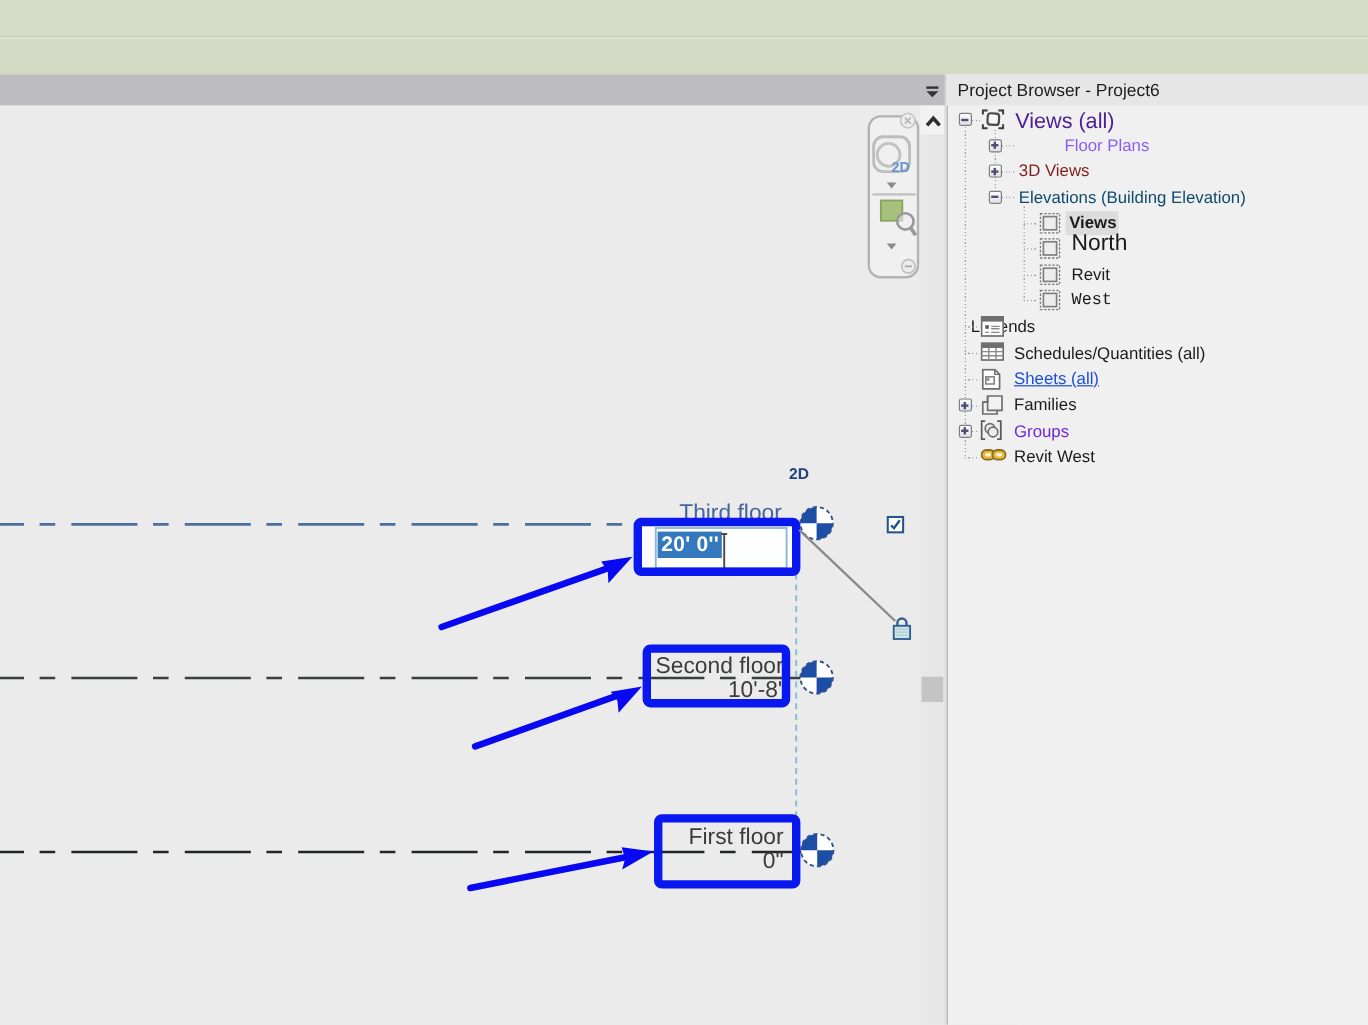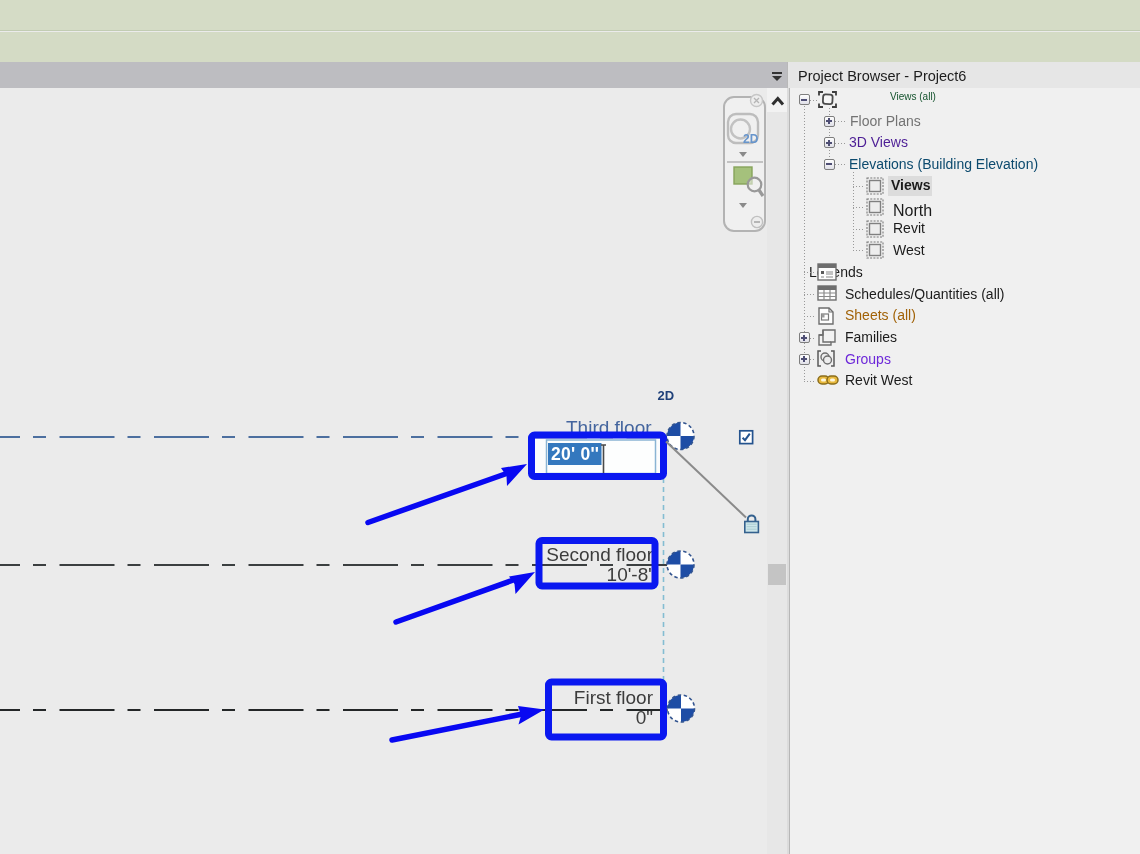--- a/index.html
+++ b/index.html
@@ -32,75 +32,75 @@
 </svg>
 
 <div class="abs" style="left:767.5px;top:564px;width:18px;height:21px;background:#c4c4c4;"></div>
 
 <div class="abs" style="left:790px;top:88px;width:350px;height:766px;background:#f0f0f0;" id="panel"></div>
 
 <div id="tree">
     <div class="abs" style="left:804px;top:106px;width:1px;height:274px;background-image:repeating-linear-gradient(to bottom,#999 0,#999 1px,transparent 1px,transparent 3px);"></div>
     <div class="abs" style="left:829px;top:108px;width:1px;height:49px;background-image:repeating-linear-gradient(to bottom,#999 0,#999 1px,transparent 1px,transparent 3px);"></div>
     <div class="abs" style="left:853px;top:172px;width:1px;height:79px;background-image:repeating-linear-gradient(to bottom,#999 0,#999 1px,transparent 1px,transparent 3px);"></div>
-    <div class="abs" style="left:846px;top:91px;font-size:10px;color:#14532d;margin-left:44px;">Views (all)</div>
+    <div class="abs" style="left:846px;top:91px;font-size:18px;color:#4c1d95;">Views (all)</div>
     <div class="abs" style="left:798.5px;top:94px;width:11px;height:11px;background:linear-gradient(#fdfdfd,#e0e0e8);border:1px solid #7e7e7e;border-radius:2px;"></div>
     <div class="abs" style="left:801px;top:98.5px;width:6px;height:2px;background:#4e4e74;"></div>
     <div class="abs" style="left:818px;top:90.5px;"><svg width="19" height="17" viewBox="0 0 19 17">
         <g stroke="#3e3e3e" stroke-width="1.8" fill="none">
           <path d="M1 4.5 V1 H5 M14 1 H18 V4.5 M18 12.5 V16 H14 M5 16 H1 V12.5"></path>
         </g>
         <rect x="5" y="3.5" width="9.5" height="9.5" rx="2.5" fill="#f5f5f5" stroke="#4a4a4a" stroke-width="1.8" transform="rotate(3 9.5 8.5)"></rect>
       </svg></div>
-    <div class="abs" style="left:850px;top:112.5px;font-size:14px;color:#737373;">Floor Plans</div>
+    <div class="abs" style="left:887px;top:112.5px;font-size:14px;color:#8b5cf6;">Floor Plans</div>
     <div class="abs" style="left:823.5px;top:115.5px;width:11px;height:11px;background:linear-gradient(#fdfdfd,#e0e0e8);border:1px solid #7e7e7e;border-radius:2px;"></div>
     <div class="abs" style="left:826px;top:120px;width:6px;height:2px;background:#4e4e74;"></div>
     <div class="abs" style="left:828px;top:118px;width:2px;height:6px;background:#4e4e74;"></div>
-    <div class="abs" style="left:849px;top:134px;font-size:14px;color:#4c1d95;">3D Views</div>
+    <div class="abs" style="left:849px;top:134px;font-size:14px;color:#7f1d1d;">3D Views</div>
     <div class="abs" style="left:823.5px;top:137px;width:11px;height:11px;background:linear-gradient(#fdfdfd,#e0e0e8);border:1px solid #7e7e7e;border-radius:2px;"></div>
     <div class="abs" style="left:826px;top:141.5px;width:6px;height:2px;background:#4e4e74;"></div>
     <div class="abs" style="left:828px;top:139.5px;width:2px;height:6px;background:#4e4e74;"></div>
     <div class="abs" style="left:849px;top:155.5px;font-size:14px;color:#0c4a6e;">Elevations (Building Elevation)</div>
     <div class="abs" style="left:823.5px;top:158.5px;width:11px;height:11px;background:linear-gradient(#fdfdfd,#e0e0e8);border:1px solid #7e7e7e;border-radius:2px;"></div>
     <div class="abs" style="left:826px;top:163px;width:6px;height:2px;background:#4e4e74;"></div>
     <div class="abs" style="left:888px;top:175.5px;width:44px;height:20px;background:#dcdcdc;"></div>
     <div class="abs" style="left:891px;top:177px;font-size:14px;color:#1b1b1b;font-weight:bold;">Views</div>
     <div class="abs" style="left:866px;top:176.5px;"><svg width="18" height="18" viewBox="0 0 18 18">
         <rect x="1" y="1" width="16" height="16" fill="#f0f0f0" stroke="#787878" stroke-width="1.1" stroke-dasharray="2 1.3"></rect>
         <rect x="3.5" y="3.5" width="11" height="11" fill="#ededed" stroke="#808080" stroke-width="1.4"></rect>
       </svg></div>
-    <div class="abs" style="left:893px;top:202px;font-size:16px;color:#1b1b1b;text-align:center;">North</div>
+    <div class="abs" style="left:893px;top:192px;font-size:19px;color:#1b1b1b;text-align:center;">North</div>
     <div class="abs" style="left:866px;top:198px;"><svg width="18" height="18" viewBox="0 0 18 18">
         <rect x="1" y="1" width="16" height="16" fill="#f0f0f0" stroke="#787878" stroke-width="1.1" stroke-dasharray="2 1.3"></rect>
         <rect x="3.5" y="3.5" width="11" height="11" fill="#ededed" stroke="#808080" stroke-width="1.4"></rect>
       </svg></div>
     <div class="abs" style="left:893px;top:220px;font-size:14px;color:#1b1b1b;">Revit</div>
     <div class="abs" style="left:866px;top:219.5px;"><svg width="18" height="18" viewBox="0 0 18 18">
         <rect x="1" y="1" width="16" height="16" fill="#f0f0f0" stroke="#787878" stroke-width="1.1" stroke-dasharray="2 1.3"></rect>
         <rect x="3.5" y="3.5" width="11" height="11" fill="#ededed" stroke="#808080" stroke-width="1.4"></rect>
       </svg></div>
-    <div class="abs" style="left:893px;top:241.5px;font-size:14px;color:#1b1b1b;">West</div>
+    <div class="abs" style="left:893px;top:241.5px;font-size:14px;color:#1b1b1b;font-family:Liberation Mono, monospace;">West</div>
     <div class="abs" style="left:866px;top:241px;"><svg width="18" height="18" viewBox="0 0 18 18">
         <rect x="1" y="1" width="16" height="16" fill="#f0f0f0" stroke="#787878" stroke-width="1.1" stroke-dasharray="2 1.3"></rect>
         <rect x="3.5" y="3.5" width="11" height="11" fill="#ededed" stroke="#808080" stroke-width="1.4"></rect>
       </svg></div>
     <div class="abs" style="left:809px;top:263.5px;font-size:14px;color:#1b1b1b;">Legends</div>
     <div class="abs" style="left:817px;top:263px;"><svg width="20" height="18" viewBox="0 0 20 18">
         <rect x="1" y="1" width="18" height="16" fill="#fdfdfd" stroke="#6e6e6e" stroke-width="1.4"></rect>
         <rect x="1" y="1" width="18" height="4" fill="#6e6e6e"></rect>
         <rect x="4" y="8" width="3" height="3" fill="#5a5a5a"></rect>
         <path d="M9 9 h7 M9 11 h7 M4 14 h3 M9 14 h7" stroke="#8a8a8a" stroke-width="1.2"></path>
       </svg></div>
     <div class="abs" style="left:845px;top:285.5px;font-size:14px;color:#1b1b1b;">Schedules/Quantities (all)</div>
     <div class="abs" style="left:817px;top:285px;"><svg width="20" height="16" viewBox="0 0 20 16">
         <rect x="1" y="1" width="18" height="14" fill="#fdfdfd" stroke="#6e6e6e" stroke-width="1.4"></rect>
         <rect x="1" y="1" width="18" height="4" fill="#6e6e6e"></rect>
         <path d="M1 8 h18 M1 11.5 h18 M7 5 v10 M13 5 v10" stroke="#8a8a8a" stroke-width="1.2"></path>
       </svg></div>
-    <div class="abs" style="left:845px;top:307px;font-size:14px;color:#a16207;">Sheets (all)</div>
+    <div class="abs" style="left:845px;top:307px;font-size:14px;color:#1d4ed8;text-decoration:underline;">Sheets (all)</div>
     <div class="abs" style="left:817px;top:306.5px;"><svg width="18" height="18" viewBox="0 0 18 18">
         <path d="M2 1 H12 L16 5 V17 H2 Z" fill="#fdfdfd" stroke="#6e6e6e" stroke-width="1.4"></path>
         <path d="M12 1 V5 H16" fill="none" stroke="#6e6e6e" stroke-width="1.2"></path>
         <rect x="4.5" y="7" width="7" height="6" fill="none" stroke="#7a7a7a" stroke-width="1.2"></rect>
         <rect x="4.5" y="7" width="3" height="3.5" fill="#9a9a9a"></rect>
       </svg></div>
     <div class="abs" style="left:845px;top:329px;font-size:14px;color:#1b1b1b;">Families</div>
     <div class="abs" style="left:798.5px;top:332px;width:11px;height:11px;background:linear-gradient(#fdfdfd,#e0e0e8);border:1px solid #7e7e7e;border-radius:2px;"></div>
     <div class="abs" style="left:801px;top:336.5px;width:6px;height:2px;background:#4e4e74;"></div>
     <div class="abs" style="left:803px;top:334.5px;width:2px;height:6px;background:#4e4e74;"></div>

